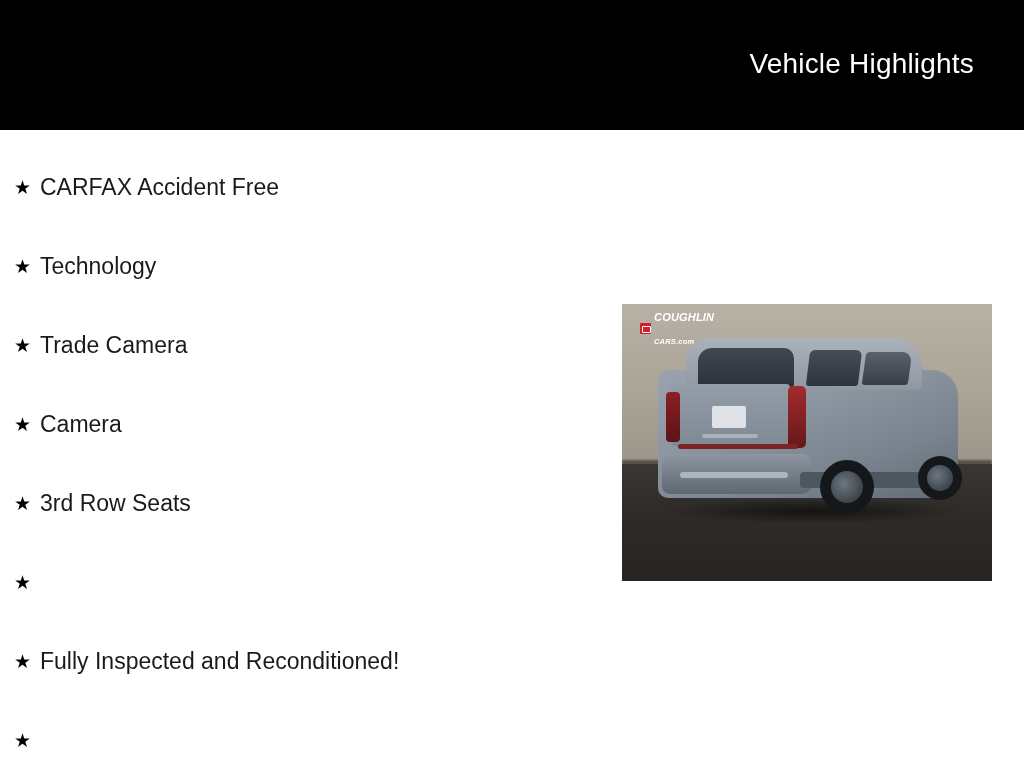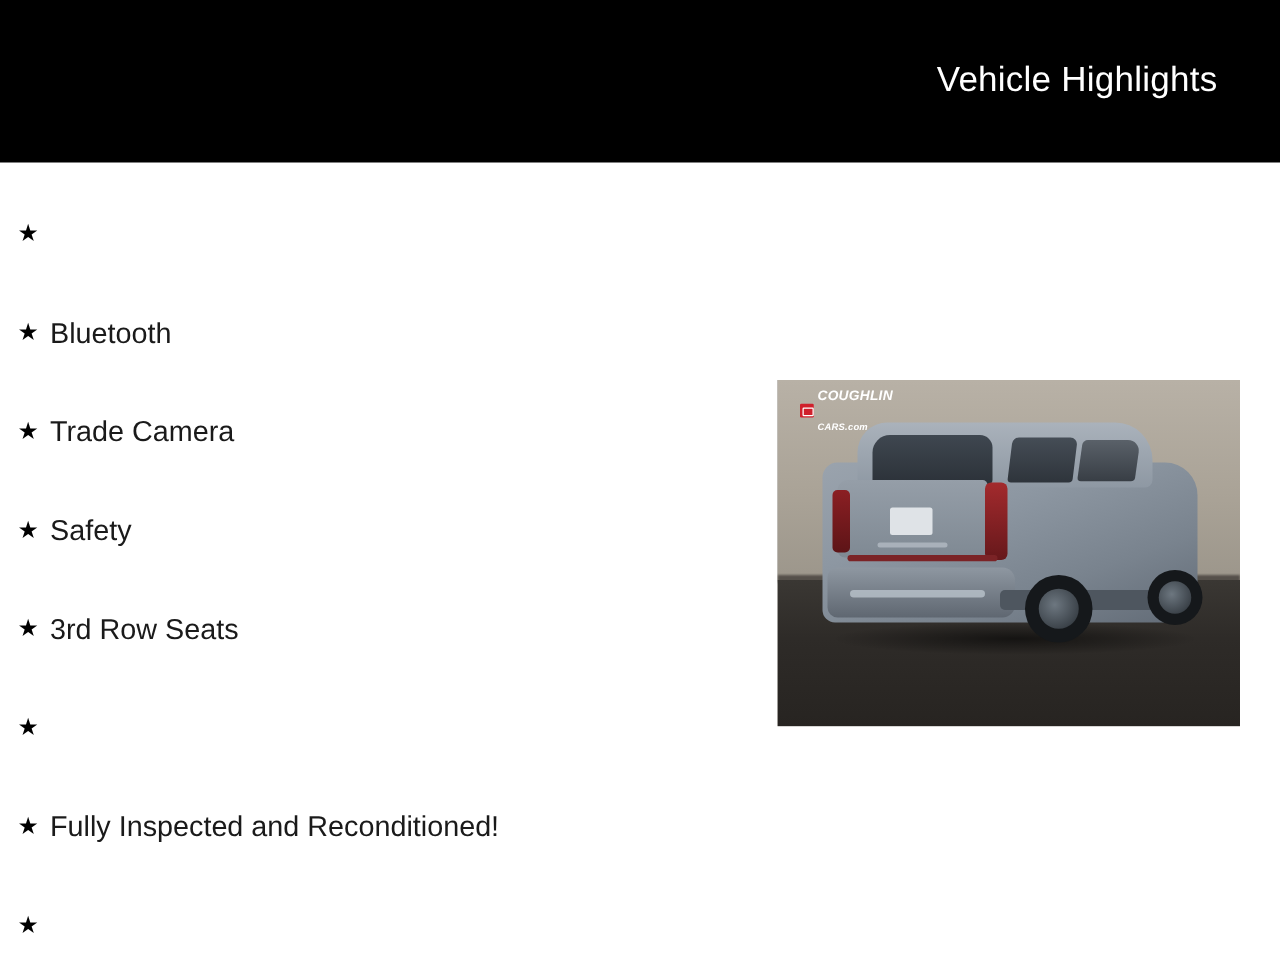--- a/index.html
+++ b/index.html
@@ -312,32 +312,33 @@
 
 <div id="page">
 
   <div class="header-bar">
     <div class="header-title">Vehicle Highlights</div>
   </div>
 
   <ul class="highlights">
     <li class="highlight-item">
       <span class="bullet-star">★</span>
-    </li>
-    <li class="highlight-item">
-      <span class="bullet-star">★</span>
-      <span class="highlight-label">Bluetooth</span>
+      <span class="highlight-label">CARFAX Accident Free</span>
+    </li>
+    <li class="highlight-item">
+      <span class="bullet-star">★</span>
+      <span class="highlight-label">Technology</span>
     </li>
     <li class="highlight-item">
       <span class="bullet-star">★</span>
       <span class="highlight-label">Trade Camera</span>
     </li>
     <li class="highlight-item">
       <span class="bullet-star">★</span>
-      <span class="highlight-label">Safety</span>
+      <span class="highlight-label">Camera</span>
     </li>
     <li class="highlight-item">
       <span class="bullet-star">★</span>
       <span class="highlight-label">3rd Row Seats</span>
     </li>
     <li class="highlight-item">
       <span class="bullet-star">★</span>
     </li>
     <li class="highlight-item">
       <span class="bullet-star">★</span>

